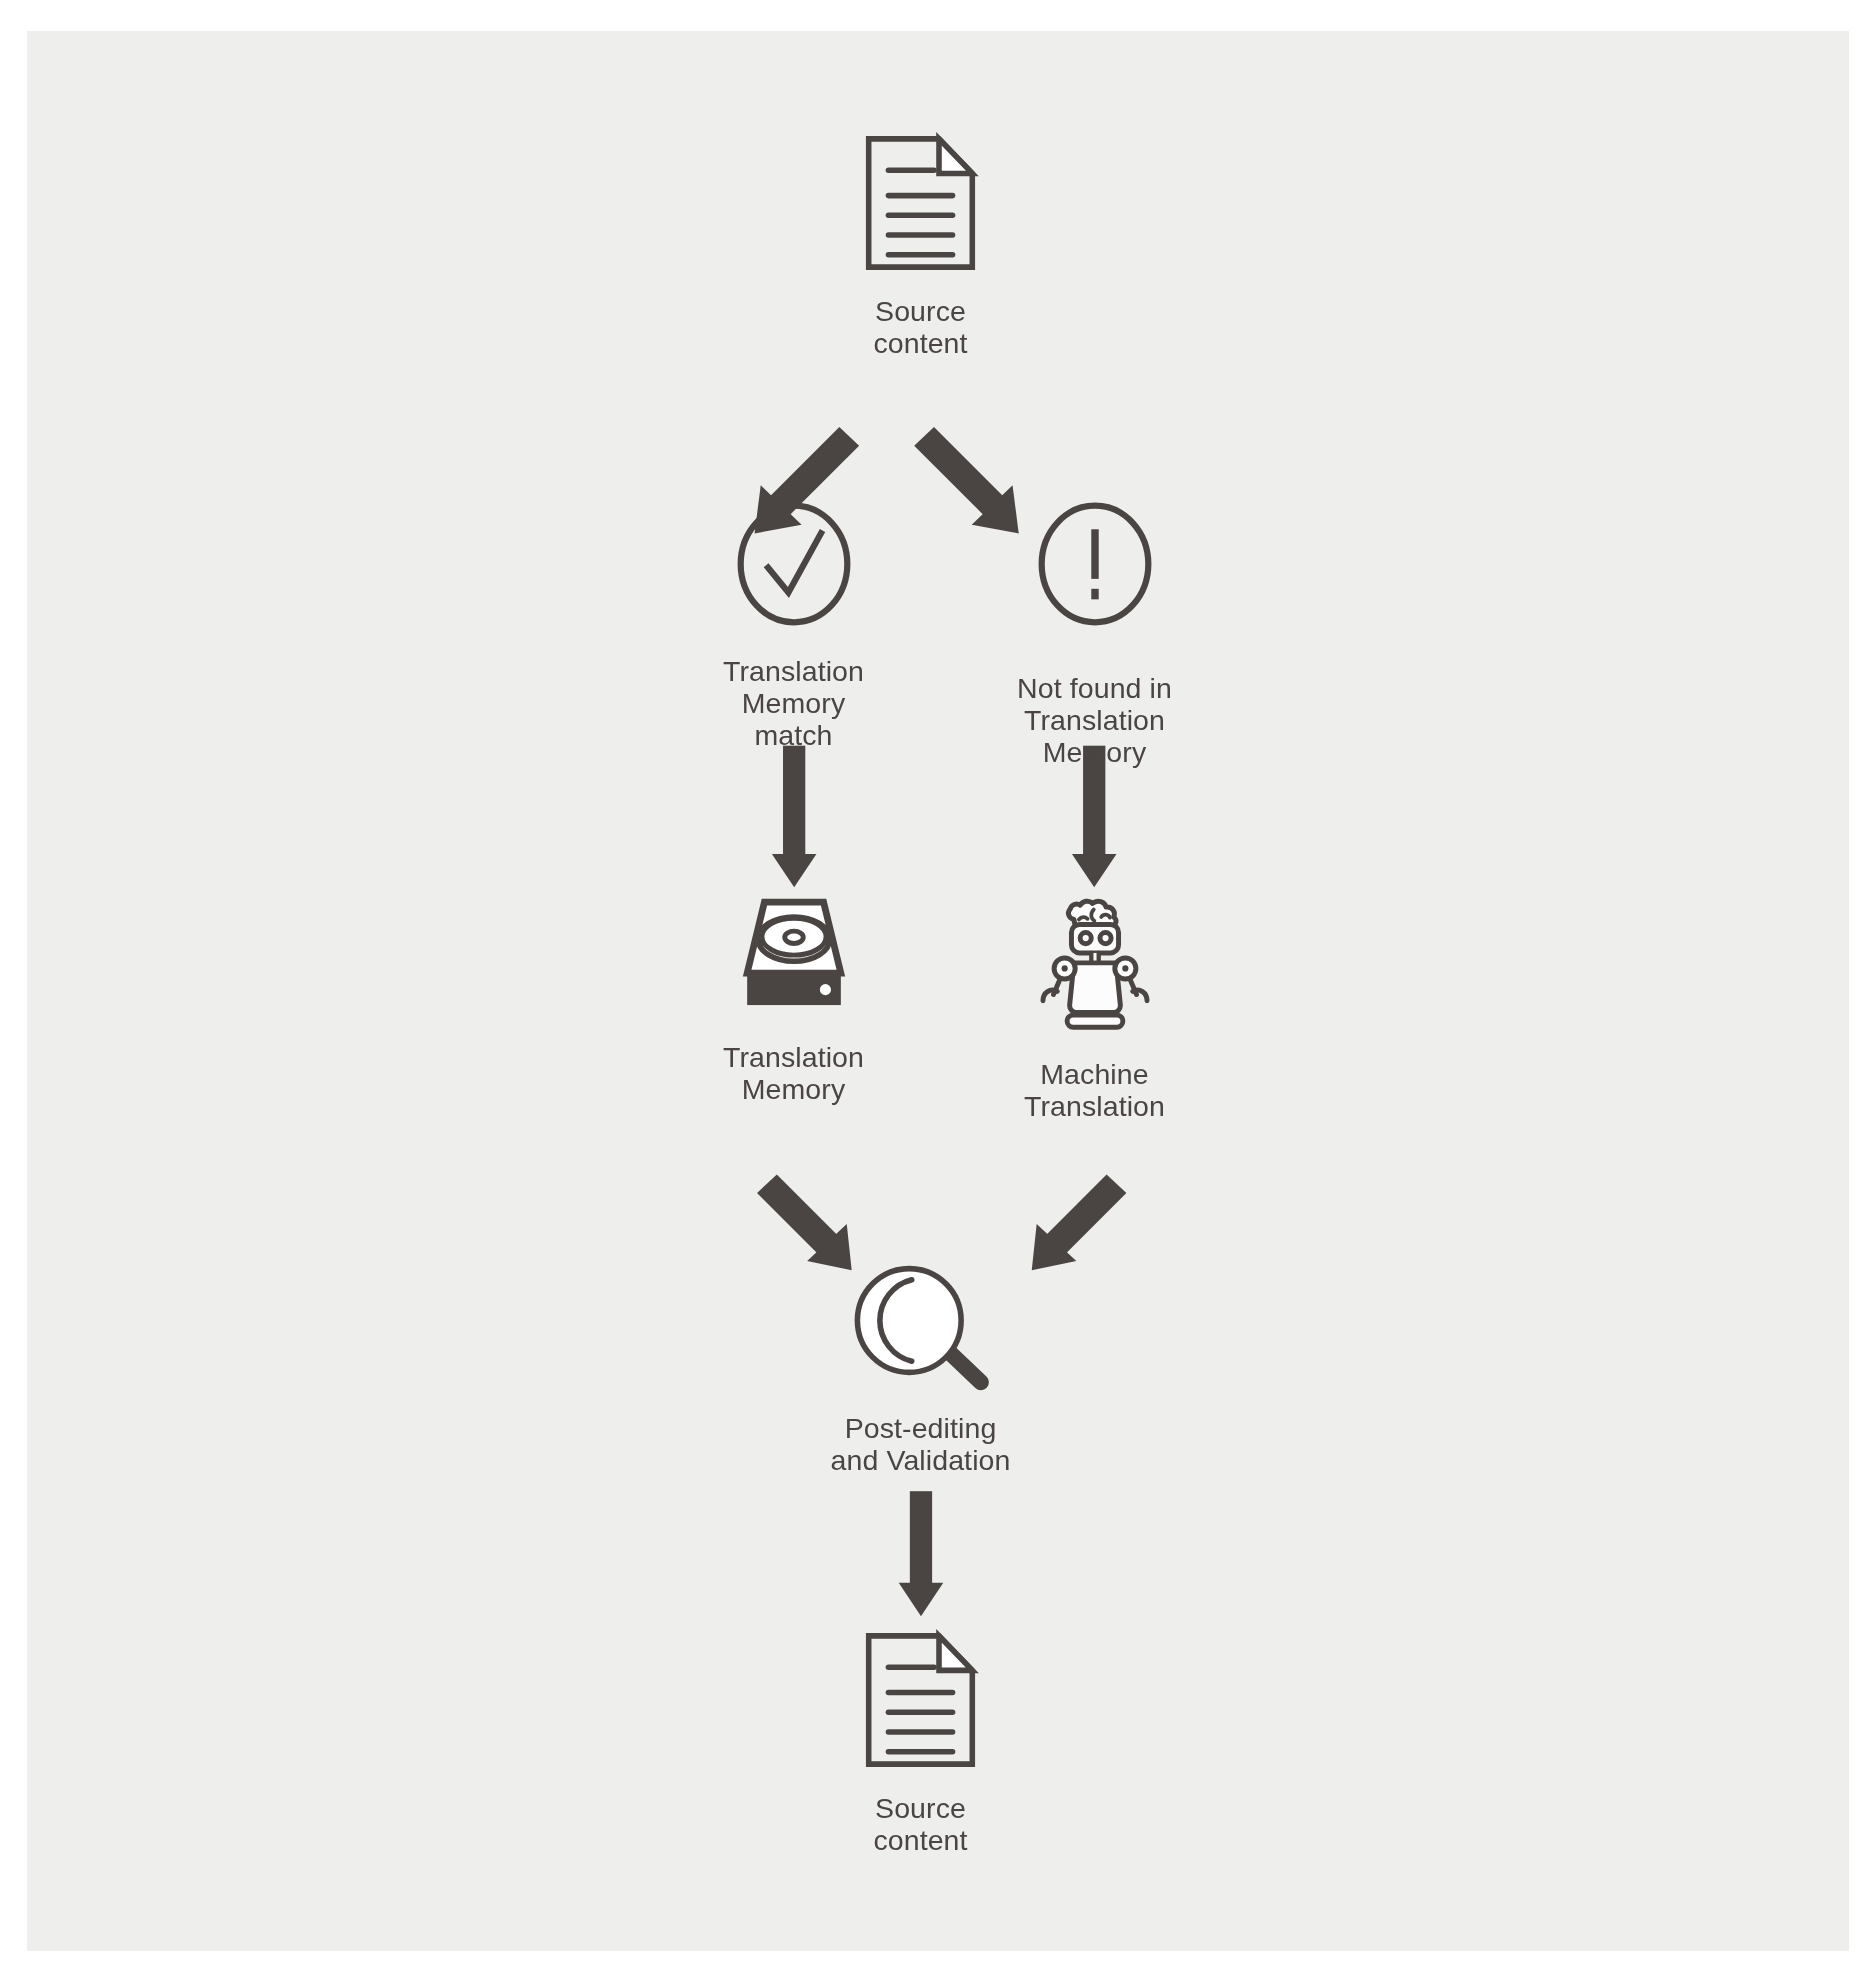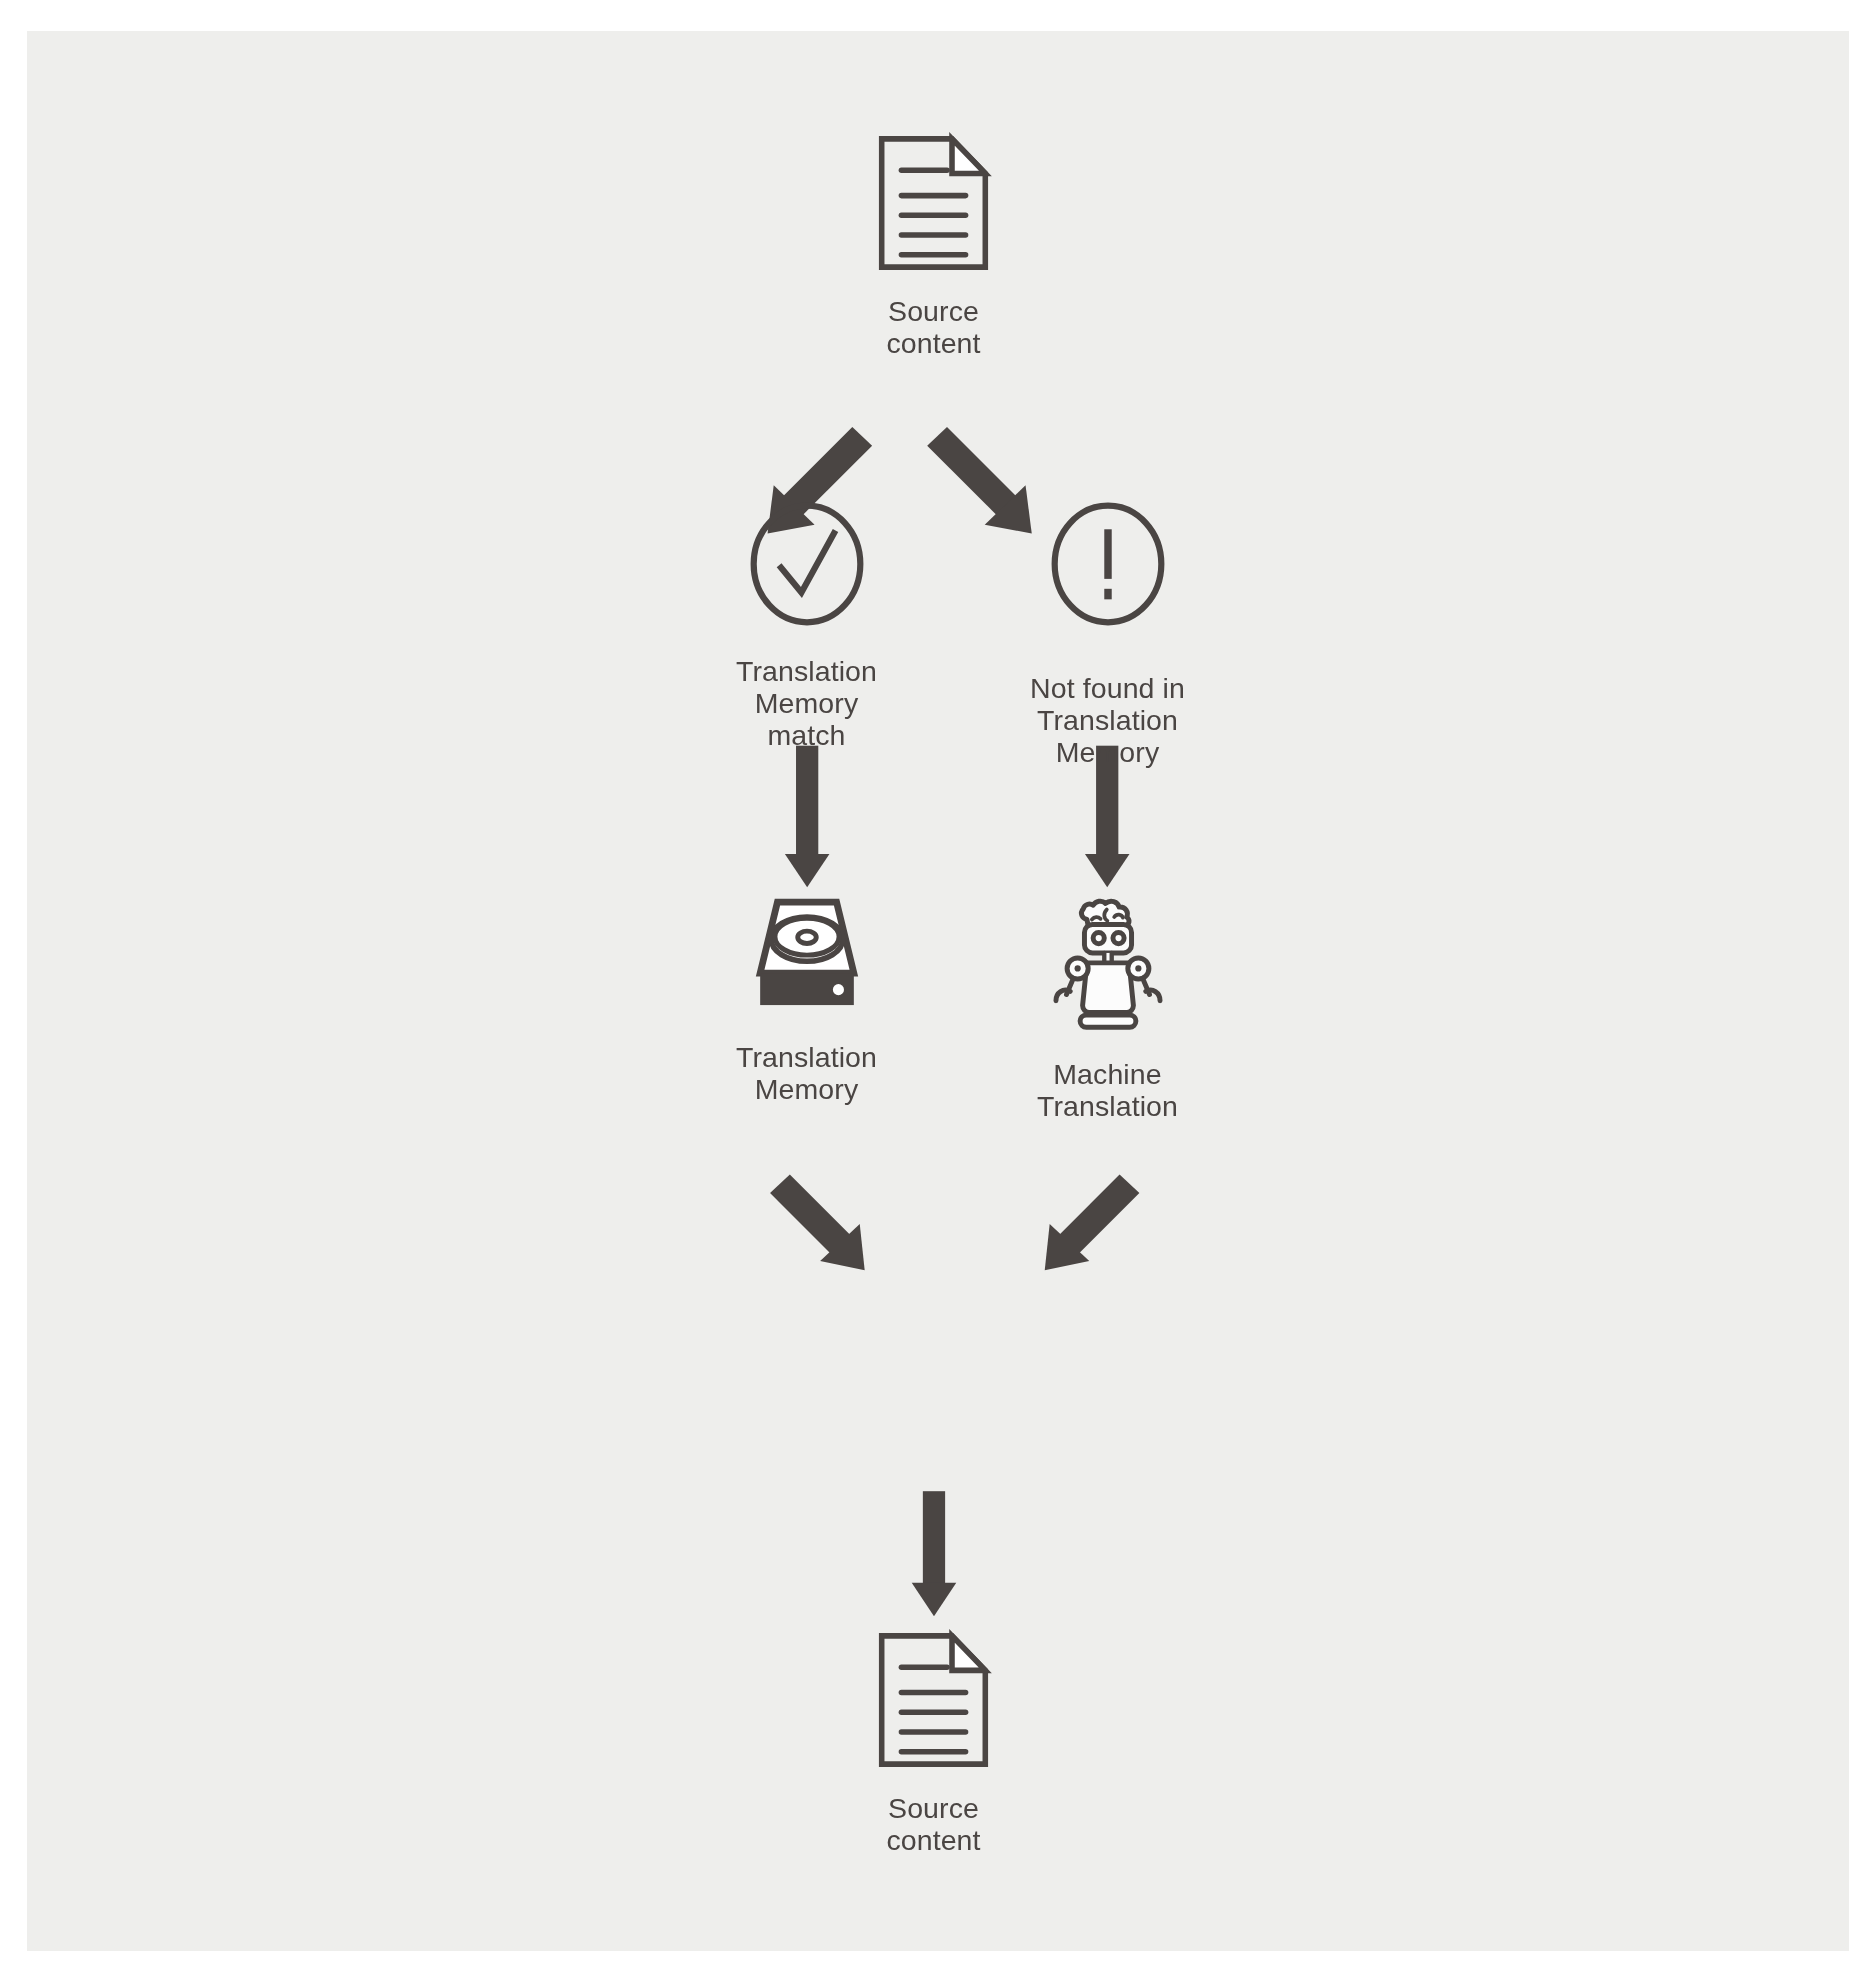--- a/index.html
+++ b/index.html
@@ -17,21 +17,21 @@
   #canvas {
     position: absolute;
     left: 27px;
     top: 31px;
     width: 1822px;
     height: 1920px;
     background: #eeeeec;
   }
   #stage {
     position: absolute;
-    left: 13px; top: 0;
+    left: 0; top: 0;
     width: 1822px;
     height: 1920px;
   }
   .node {
     position: absolute;
     display: flex;
     flex-direction: column;
     align-items: center;
   }
   .node-label {
@@ -203,20 +203,34 @@
 
             <path d="M16 177 C16 164 28 156 39 162"></path>
             <path d="M184 177 C184 164 172 156 161 162"></path>
           </g>
         </svg>
       </div>
       <div class="node-label" style="margin-top:40px;">Machine
 Translation</div>
     </div>
 
+    <div class="node" style="left:770px; top:1230px; width:247px;">
+      <div class="icon-wrap">
+        <svg width="142" height="127" viewBox="0 0 230 205">
+
+          <line x1="152" y1="139" x2="212" y2="196" stroke="#4a4543" stroke-width="26" stroke-linecap="round"></line>
+
+          <circle cx="96" cy="96" r="84" fill="#ffffff" stroke="#4a4543" stroke-width="9"></circle>
+
+          <path d="M100 30 A68 68 0 0 0 100 162" fill="none" stroke="#4a4543" stroke-width="9" stroke-linecap="round"></path>
+        </svg>
+      </div>
+      <div class="node-label" style="margin-top:23.5px;">Post-editing
+and Validation</div>
+    </div>
 
     <div class="node" style="left:770px; top:1601px; width:247px;">
       <div class="icon-wrap">
         <svg width="111" height="136" viewBox="0 0 180 220">
           <path d="M6 6 H120 L174 62 V214 H6 Z" fill="#eeeeec" stroke="#4a4543" stroke-width="9" stroke-linejoin="miter"></path>
           <path d="M120 6 L174 62 H120 Z" fill="#ffffff" stroke="#4a4543" stroke-width="9" stroke-linejoin="miter"></path>
           <g stroke="#4a4543" stroke-width="9" stroke-linecap="round">
             <line x1="38" y1="57" x2="112" y2="57"></line>
             <line x1="38" y1="98" x2="142" y2="98"></line>
             <line x1="38" y1="130" x2="142" y2="130"></line>

